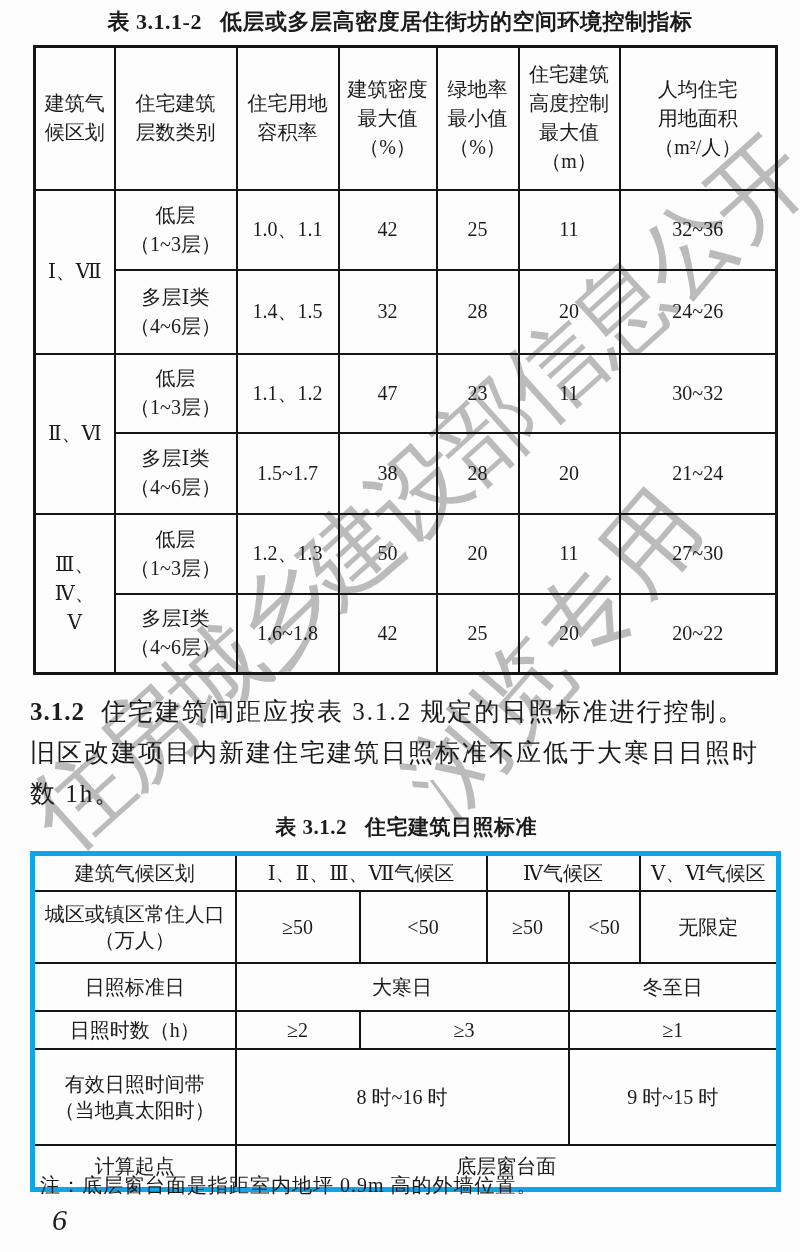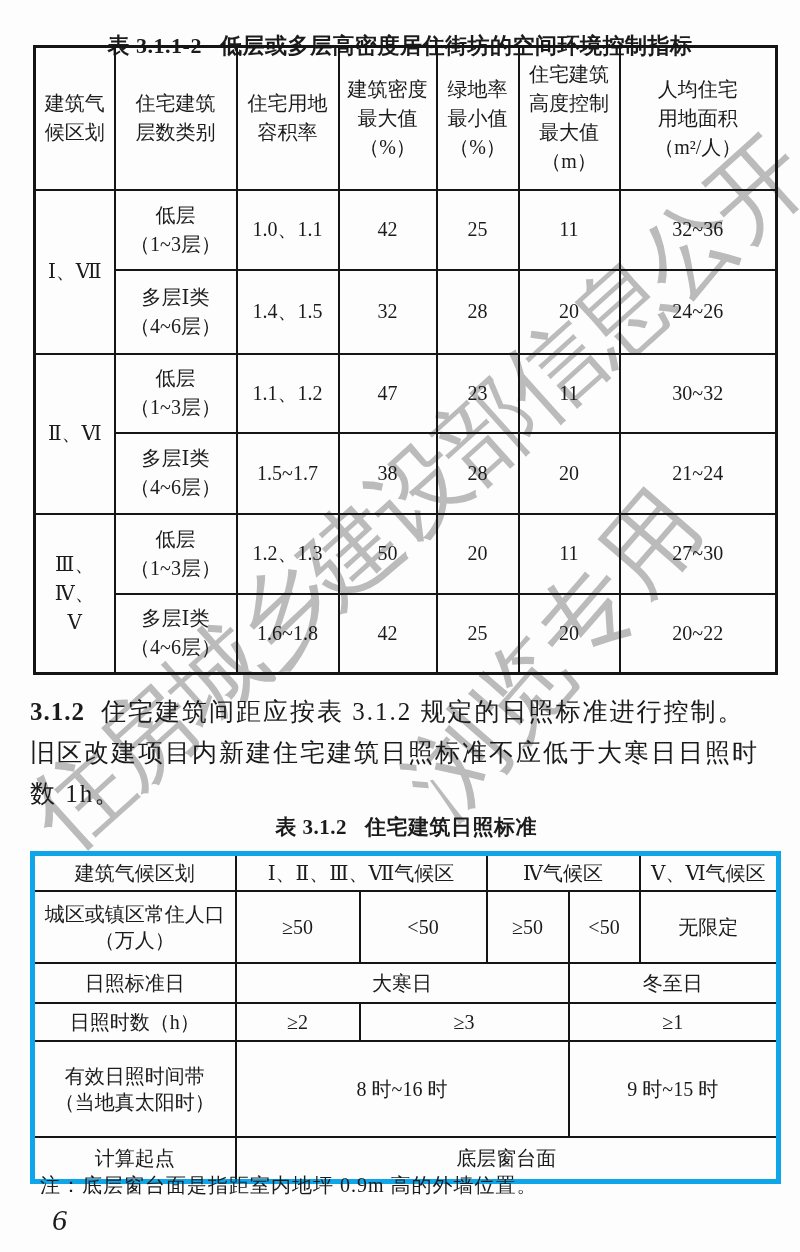--- a/index.html
+++ b/index.html
@@ -14,21 +14,21 @@
     position:absolute; z-index:1; white-space:nowrap;
     color:#b4b4b4; opacity:.9;
     font-family:"Liberation Serif","DejaVu Serif",serif;
     font-size:96px; pointer-events:none;
   }
   .wm1 { left:418px; top:495px; transform:translate(-50%,-50%) rotate(-42deg); letter-spacing:-5px; }
   .wm2 { left:556px; top:653px; transform:translate(-50%,-50%) rotate(-49deg); letter-spacing:2px; }
   
   .content { position:absolute; inset:0; z-index:2; }
   .doc-title { position:absolute; left:0; right:0; text-align:center; font-weight:bold; }
-  .t1-title { top:7px;  font-size:22px; letter-spacing:.5px;margin-top:24px; }
+  .t1-title { top:7px;  font-size:22px; letter-spacing:.5px; }
   .t2-title { top:813px; font-size:21px; letter-spacing:.5px;padding-left:12px; }
   .doc-title .gap { display:inline-block; width:18px; }
   table { border-collapse:collapse; table-layout:fixed; background:transparent; }
   td {
     border:2px solid #151515; text-align:center; vertical-align:middle;
     padding:0; font-size:20px; line-height:29px; white-space:pre-line;
     overflow:hidden;
   }
   .tbl1 { position:absolute; left:33px; top:45px; width:742px; border:3px solid #151515; }
   .tbl2 { position:absolute; left:30px; top:851px; width:746px; border:5px solid #0ea5e9; }
@@ -176,21 +176,21 @@
       </tr>
       <tr style="height:72px">
         <td>城区或镇区常住人口
 （万人）</td>
         <td>≥50</td>
         <td>&lt;50</td>
         <td>≥50</td>
         <td>&lt;50</td>
         <td>无限定</td>
       </tr>
-      <tr style="height:40px">
+      <tr style="height:48px">
         <td>日照标准日</td>
         <td colspan="3">大寒日</td>
         <td colspan="2">冬至日</td>
       </tr>
       <tr style="height:38px">
         <td>日照时数（h）</td>
         <td>≥2</td>
         <td colspan="2">≥3</td>
         <td colspan="2">≥1</td>
       </tr>

